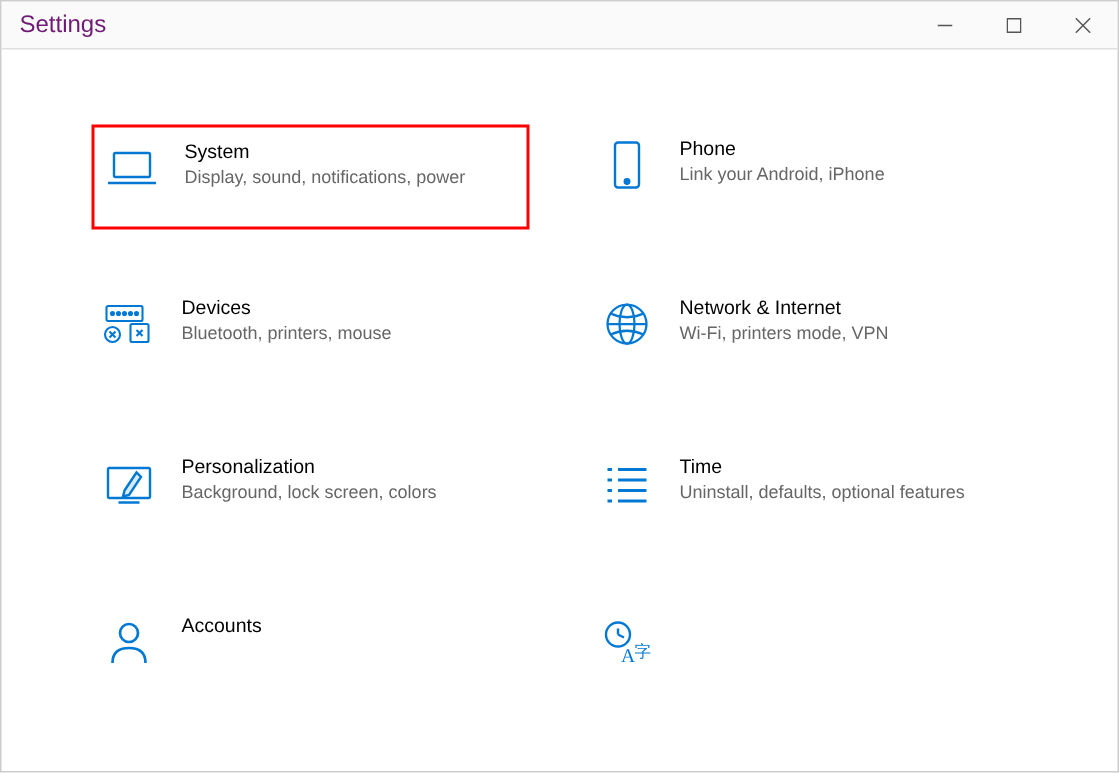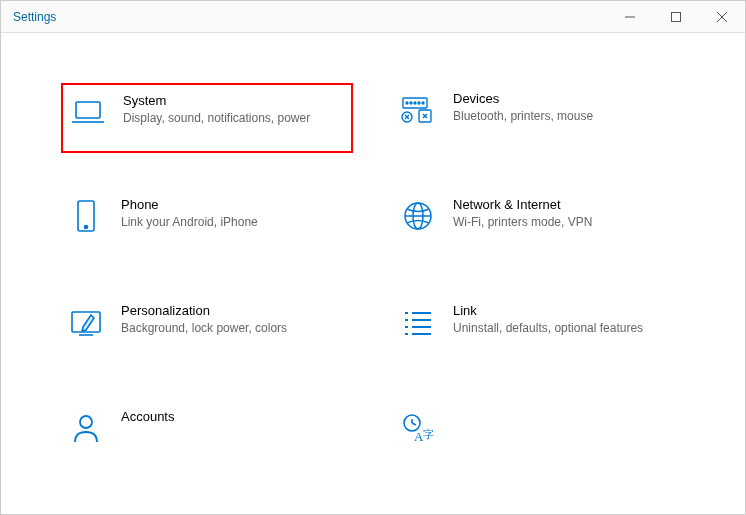--- a/index.html
+++ b/index.html
@@ -14,22 +14,22 @@
     .titlebar {
       height: 32px;
       display: flex;
       align-items: center;
       justify-content: space-between;
       border-bottom: 1px solid #e0e0e0;
       background: #fafafa;
     }
     .titlebar-title {
       padding-left: 12px;
-      font-size: 12px;
-      color: #0369a1;
+      font-size: 16px;
+      color: #701a75;
     }
     .titlebar-controls {
       display: flex;
       height: 100%;
     }
     .titlebar-btn {
       width: 46px;
       height: 100%;
       display: flex;
       align-items: center;
@@ -115,20 +115,33 @@
     <div class="tile highlight">
       <div class="tile-icon">
         <svg width="34" height="28" viewBox="0 0 34 28" fill="none" stroke="#0078d4" stroke-width="1.6">
           <rect x="5" y="4" width="24" height="16" rx="1"></rect>
           <line x1="1" y1="24" x2="33" y2="24"></line>
         </svg>
       </div>
       <div class="tile-text">
         <div class="tile-title">System</div>
         <div class="tile-desc">Display, sound, notifications, power</div>
+      </div>
+    </div>
+
+    <div class="tile">
+      <div class="tile-icon">
+        <svg width="22" height="34" viewBox="0 0 22 34" fill="none" stroke="#0078d4" stroke-width="1.6">
+          <rect x="3" y="2" width="16" height="30" rx="2"></rect>
+          <circle cx="11" cy="28" r="1.5" fill="#0078d4"></circle>
+        </svg>
+      </div>
+      <div class="tile-text">
+        <div class="tile-title">Phone</div>
+        <div class="tile-desc">Link your Android, iPhone</div>
       </div>
     </div>
 
     <div class="tile">
       <div class="tile-icon">
         <svg width="34" height="30" viewBox="0 0 34 30" fill="none" stroke="#0078d4" stroke-width="1.4">
           <rect x="2" y="3" width="24" height="10" rx="1"></rect>
           <circle cx="6" cy="8" r="1" fill="#0078d4"></circle>
             <circle cx="10" cy="8" r="1" fill="#0078d4"></circle>
             <circle cx="14" cy="8" r="1" fill="#0078d4"></circle>
@@ -142,33 +155,20 @@
         </svg>
       </div>
       <div class="tile-text">
         <div class="tile-title">Devices</div>
         <div class="tile-desc">Bluetooth, printers, mouse</div>
       </div>
     </div>
 
     <div class="tile">
       <div class="tile-icon">
-        <svg width="22" height="34" viewBox="0 0 22 34" fill="none" stroke="#0078d4" stroke-width="1.6">
-          <rect x="3" y="2" width="16" height="30" rx="2"></rect>
-          <circle cx="11" cy="28" r="1.5" fill="#0078d4"></circle>
-        </svg>
-      </div>
-      <div class="tile-text">
-        <div class="tile-title">Phone</div>
-        <div class="tile-desc">Link your Android, iPhone</div>
-      </div>
-    </div>
-
-    <div class="tile">
-      <div class="tile-icon">
         <svg width="32" height="32" viewBox="0 0 32 32" fill="none" stroke="#0078d4" stroke-width="1.5">
           <circle cx="16" cy="16" r="13"></circle>
           <ellipse cx="16" cy="16" rx="5" ry="13"></ellipse>
           <line x1="3" y1="16" x2="29" y2="16"></line>
           <path d="M5 9 Q16 14 27 9"></path>
           <path d="M5 23 Q16 18 27 23"></path>
         </svg>
       </div>
       <div class="tile-text">
         <div class="tile-title">Network &amp; Internet</div>
@@ -179,39 +179,39 @@
     <div class="tile">
       <div class="tile-icon">
         <svg width="34" height="30" viewBox="0 0 34 30" fill="none" stroke="#0078d4" stroke-width="1.6">
           <rect x="3" y="5" width="28" height="20" rx="1"></rect>
           <line x1="10" y1="28" x2="24" y2="28"></line>
           <path d="M14 20 L22 8 L25 11 L17 23 L13 24 Z" fill="#0078d4" fill-opacity="0.15"></path>
         </svg>
       </div>
       <div class="tile-text">
         <div class="tile-title">Personalization</div>
-        <div class="tile-desc">Background, lock power, colors</div>
+        <div class="tile-desc">Background, lock screen, colors</div>
       </div>
     </div>
 
     <div class="tile">
       <div class="tile-icon">
         <svg width="32" height="28" viewBox="0 0 32 28" fill="none" stroke="#0078d4" stroke-width="2">
           <line x1="3" y1="5" x2="6" y2="5"></line>
             <line x1="10" y1="5" x2="29" y2="5"></line>
           <line x1="3" y1="12" x2="6" y2="12"></line>
             <line x1="10" y1="12" x2="29" y2="12"></line>
           <line x1="3" y1="19" x2="6" y2="19"></line>
             <line x1="10" y1="19" x2="29" y2="19"></line>
           <line x1="3" y1="26" x2="6" y2="26"></line>
             <line x1="10" y1="26" x2="29" y2="26"></line>
         </svg>
       </div>
       <div class="tile-text">
-        <div class="tile-title">Link</div>
+        <div class="tile-title">Time</div>
         <div class="tile-desc">Uninstall, defaults, optional features</div>
       </div>
     </div>
 
     <div class="tile">
       <div class="tile-icon">
         <svg width="30" height="32" viewBox="0 0 30 32" fill="none" stroke="#0078d4" stroke-width="1.8">
           <circle cx="15" cy="10" r="6"></circle>
           <path d="M4 30 Q4 20 15 20 Q26 20 26 30"></path>
         </svg>

